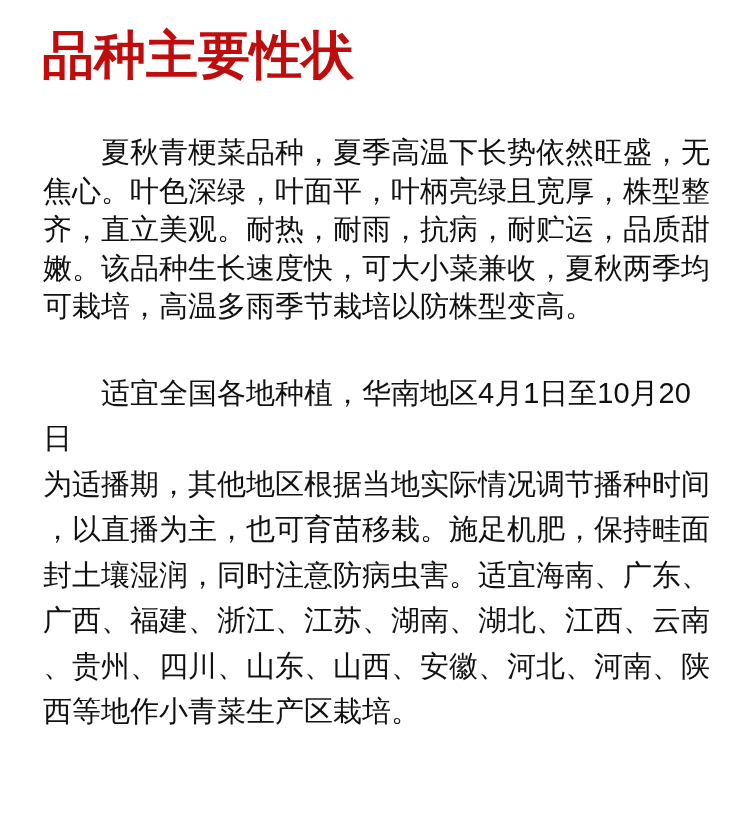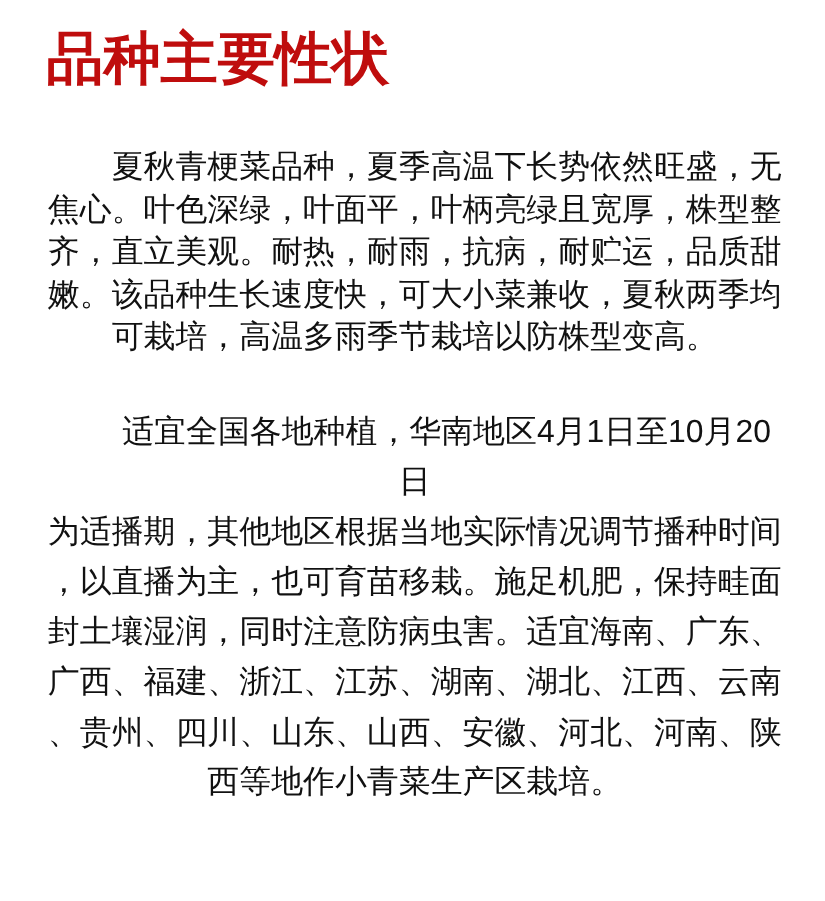--- a/index.html
+++ b/index.html
@@ -11,21 +11,21 @@
     position: relative;
     width: 750px;
     height: 819px;
     background: #ffffff;
     overflow: hidden;
     font-family: "Liberation Sans", "DejaVu Sans", sans-serif;
   }
   .section-title {
     margin: 0;
     padding: 0 39px 0 42px;
-    font-family: Liberation Serif, serif;
+    font-family: Liberation Sans, sans-serif;
     font-weight: 700;
     font-size: 52px;
     line-height: 62px;
     color: #bf0d0d;
     letter-spacing: 0px;
     white-space: nowrap;
   }
   .section-title.first {
     margin-top: 24px;
   }
@@ -33,21 +33,20 @@
     margin-top: 39px;
   }
   .body-paragraph {
     margin: 0;
     padding: 0 39px 0 43px;
     font-size: 29px;
     color: #111111;
     white-space: pre-line;
     letter-spacing: 0px;
     word-break: break-all;
-    text-align: center;
   }
   .para-1 {
     margin-top: 47px;
     line-height: 38.5px;
   }
   .para-2 {
     margin-top: 45px;
     line-height: 45.5px;
   }
 </style>

